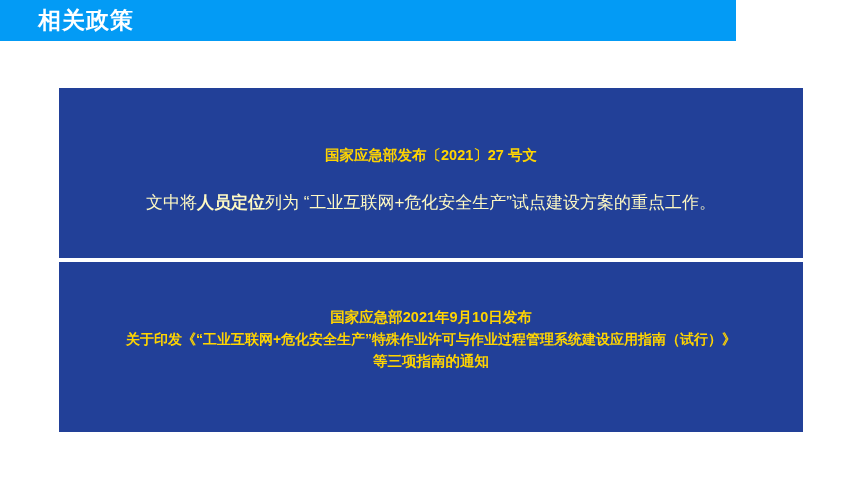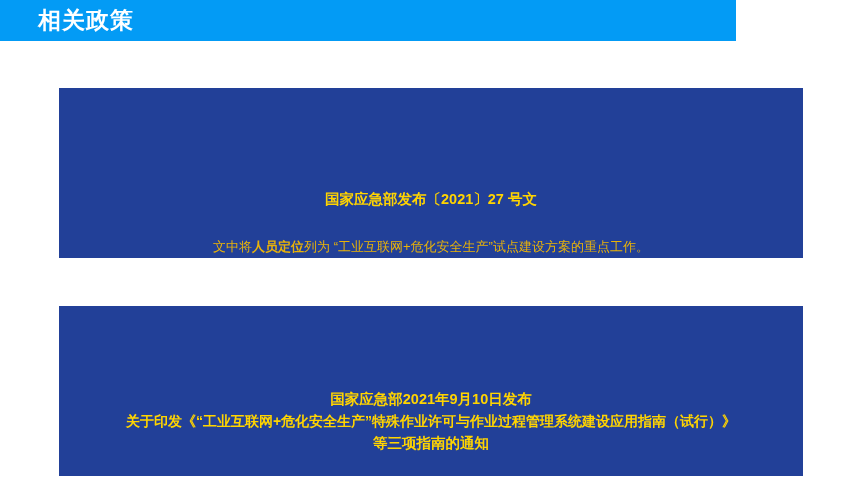--- a/index.html
+++ b/index.html
@@ -55,48 +55,48 @@
   
   .panel {
     position: absolute;
     left: 59px;
     width: 744px;
     background: #224098;
     box-sizing: border-box;
     color: #ffffff;
   }
   .panel-a { top: 88px;  height: 170px; }
-  .panel-b { top: 262px; height: 170px; margin-top: 44px; }
+  .panel-b { top: 262px; height: 170px; }
 
   .panel-inner {
     width: 100%;
     height: 100%;
     display: flex;
     flex-direction: column;
-    justify-content: flex-end;
+    justify-content: center;
     box-sizing: border-box;
     padding: 0 8px;
   }
 
   .headline {
     color: #ffd400;
     font-weight: bold;
     font-size: 14.5px;
     line-height: 22px;
     text-align: center;
     white-space: nowrap;
   }
   .headline.small {
     font-size: 14px;
   }
   .headline-group { margin-bottom: 0; }
 
   .body-line {
-    color: #eab308;
-    font-size: 13px;
+    color: #fef9c3;
+    font-size: 17px;
     line-height: 22px;
     text-align: center;
     white-space: nowrap;
   }
   .body-line b { font-weight: bold; }
 
   .spacer-a { height: 26px; }
   .spacer-b { height: 22px; }
   .lead-a { height: 12px; }
   .lead-b { height: 6px; }

